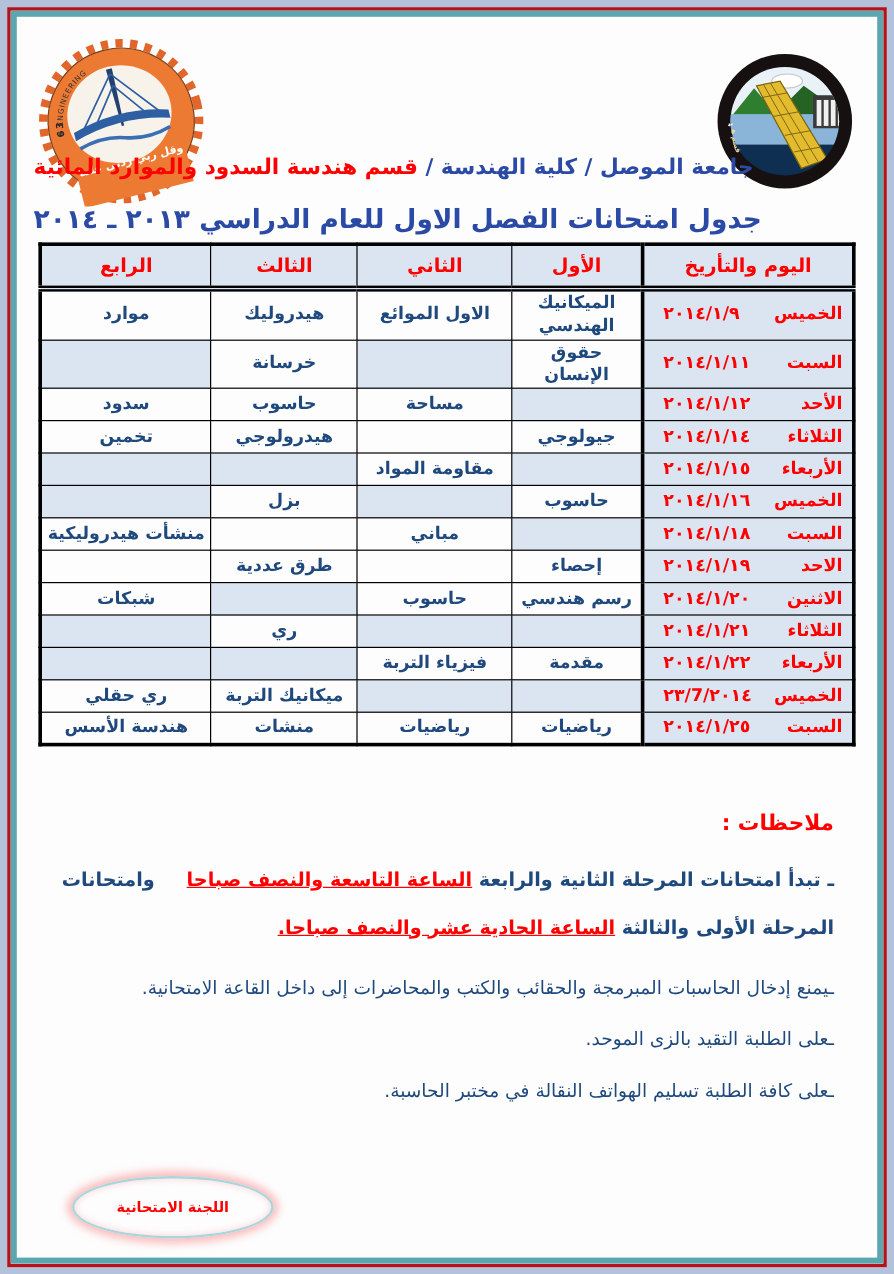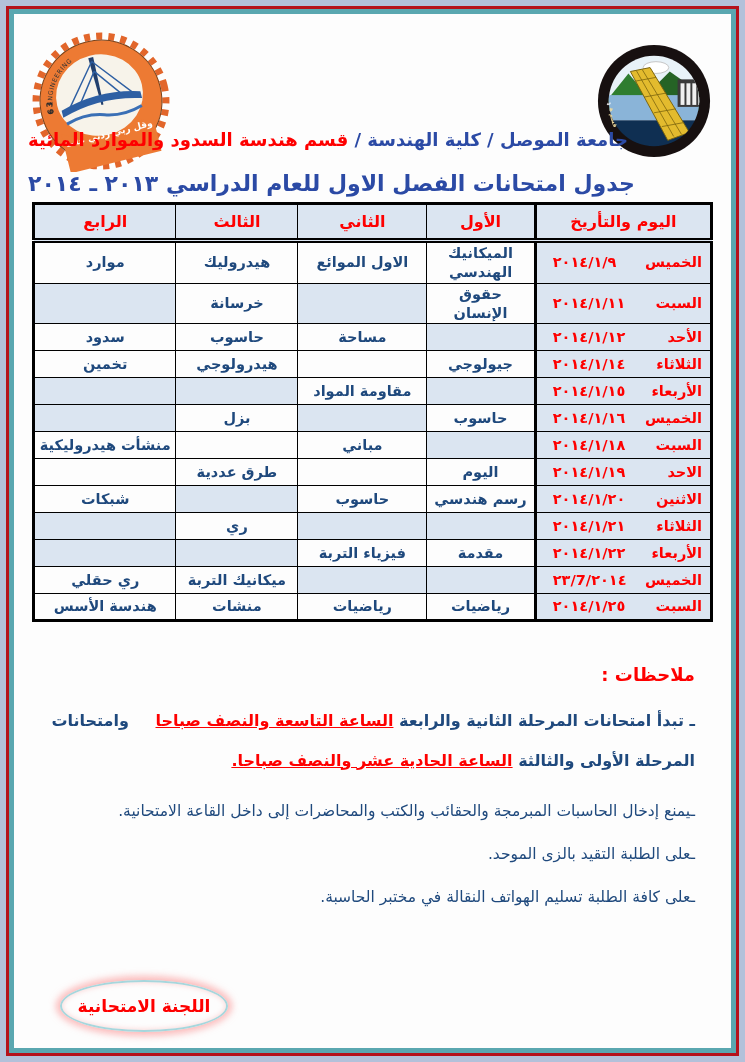--- a/index.html
+++ b/index.html
@@ -35,33 +35,33 @@
     border:1px solid var(--table_border,#000); height:27px; text-align:center;
     font-size:14.5px; font-weight:bold; color:var(--cell_text,#1f497d);
     padding:1px 3px; line-height:1.3;
   }
   .exams th:first-child, .exams td:first-child { border-left:3px solid var(--table_border,#000); }
   .exams td.shaded { background:var(--cell_shade,#dbe5f1); }
   .exams td.date-cell { background:var(--cell_shade,#dbe5f1); color:var(--red,#fe0000); padding:1px 8px 1px 16px; }
   .date-wrap { display:flex; justify-content:space-between; align-items:center; gap:4px; }
 
   
-  .notes { margin:42px 22px 0 22px; text-align:right; }
+  .notes { margin:54px 22px 0 22px; text-align:right; }
   .notes-heading { color:var(--red,#fe0000); font-size:18px; font-weight:bold; margin-bottom:16px; }
   .note-main { color:var(--cell_text,#1f497d); font-size:16px; font-weight:bold; line-height:2.45; }
   .note-main .ru { color:var(--red,#fe0000); text-decoration:underline;padding-left:21px; }
   .note-item { color:var(--cell_text,#1f497d); font-size:15.5px; line-height:1.55; margin-top:19px; }
 
   
   .stamp {
     position:absolute; left:46px; bottom:16px; width:168px; height:52px;
     border:2px solid var(--stamp_border,#a7d6dc); border-radius:50%;
     box-shadow:0 0 7px 4px rgba(250,150,150,.65), inset 0 0 5px 1px rgba(250,170,170,.4);
     display:flex; align-items:center; justify-content:center;
-    color:var(--red,#fe0000); font-size:17px; font-weight:bold;
+    color:var(--red,#fe0000); font-size:12px; font-weight:bold;
   }
 </style>
 </head>
 <body>
 
 <div class="page">
  <div class="frame-red">
   <div class="frame-teal">
 
     <div class="header">
@@ -227,21 +227,21 @@
               <td></td>
               <td>منشأت هيدروليكية</td>
             </tr>
             <tr>
               <td class="date-cell">
                 <div class="date-wrap">
                   <span>الاحد</span>
                   <span>٢٠١٤/١/١٩</span>
                 </div>
               </td>
-              <td>اليوم</td>
+              <td>إحصاء</td>
               <td></td>
               <td>طرق عددية</td>
               <td></td>
             </tr>
             <tr>
               <td class="date-cell">
                 <div class="date-wrap">
                   <span>الاثنين</span>
                   <span>٢٠١٤/١/٢٠</span>
                 </div>

